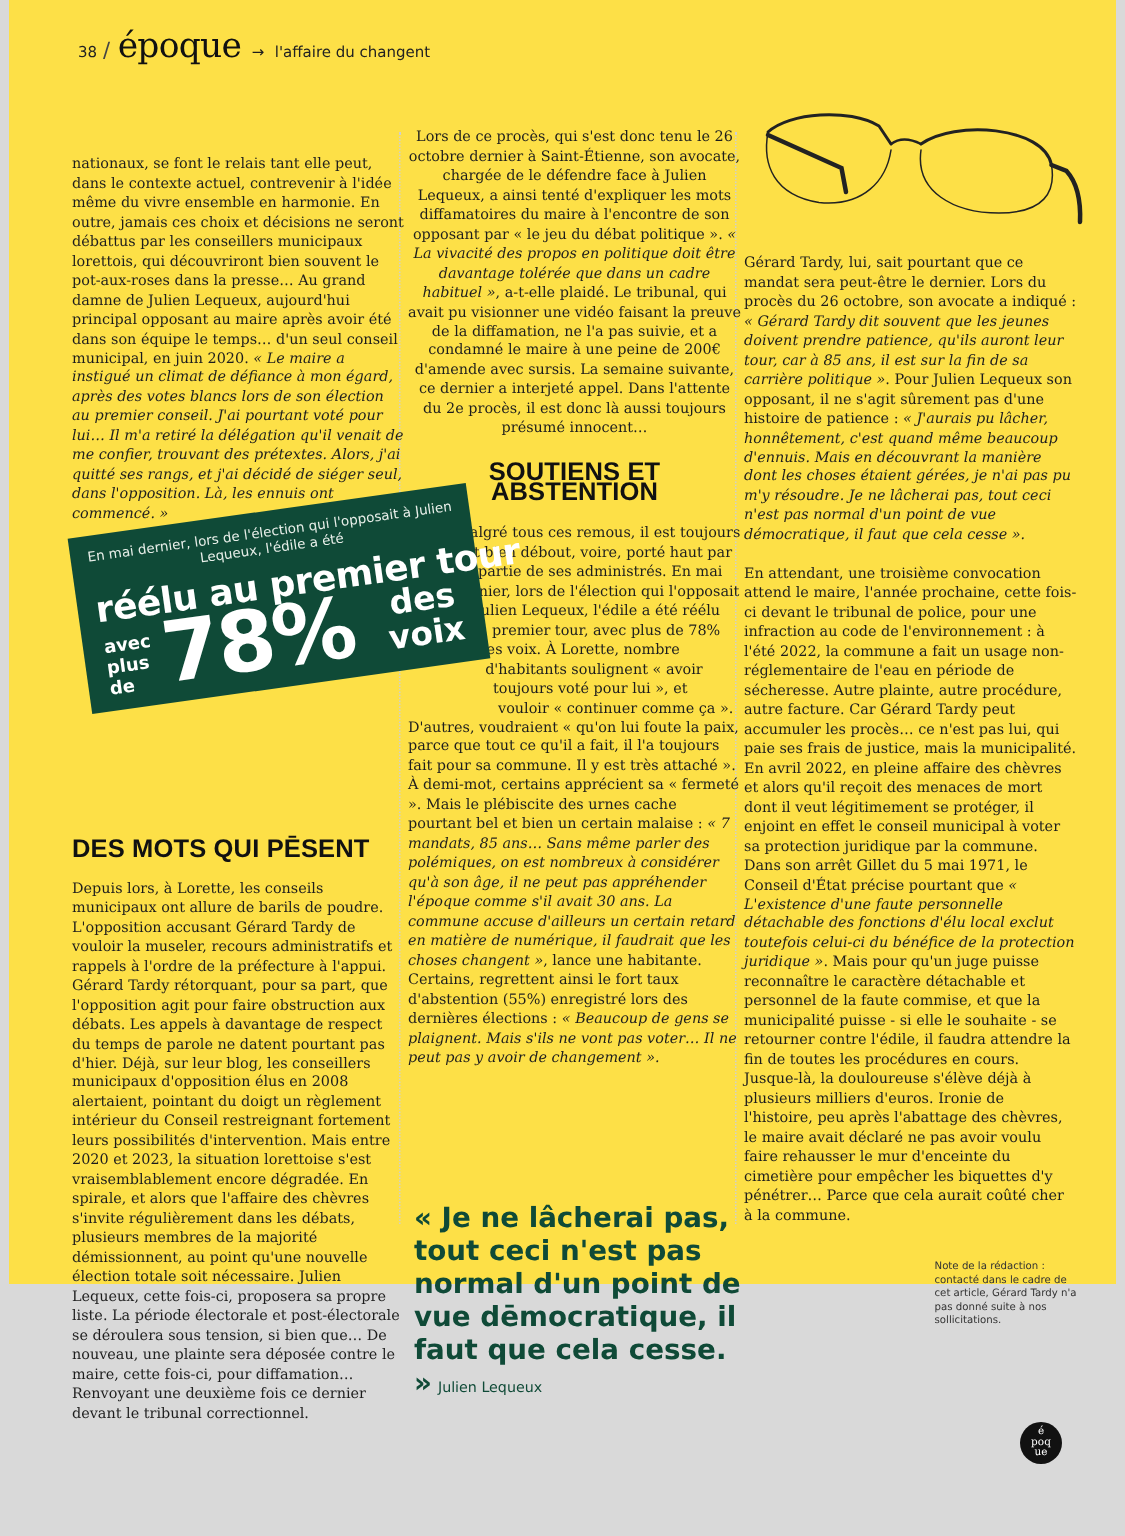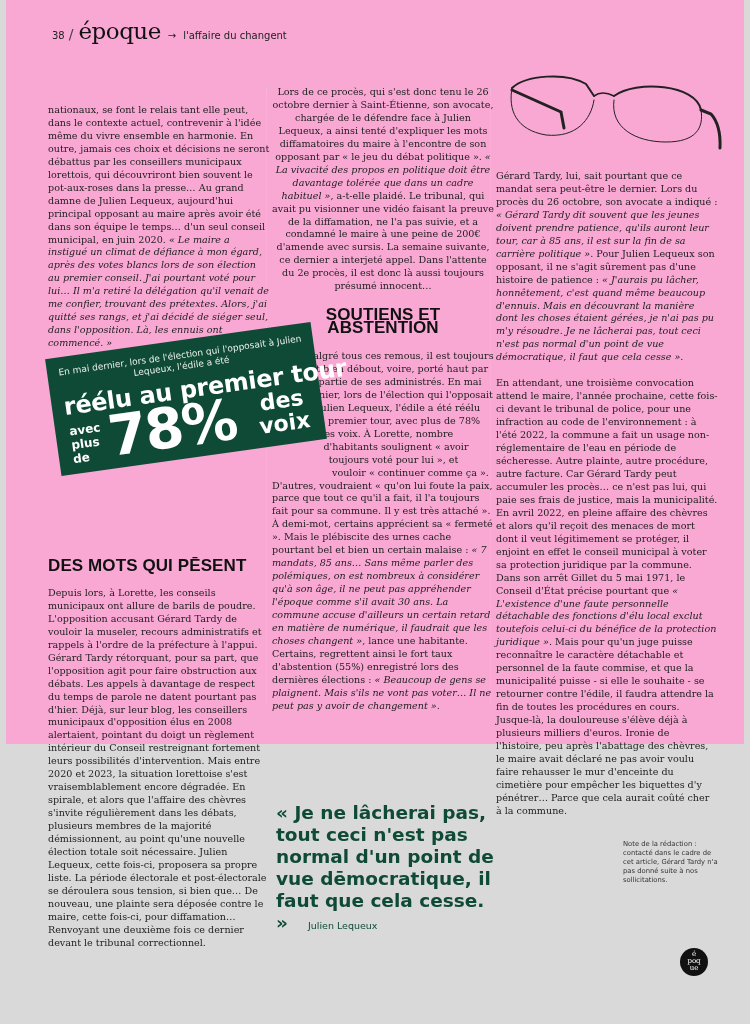--- a/index.html
+++ b/index.html
@@ -3,22 +3,22 @@
 <meta charset="utf-8">
 <style>
   html, body { margin: 0; padding: 0; }
   body {
     width: 750px; height: 1024px; position: relative; overflow: hidden;
     background: #d9d9d9;
     font-family: "DejaVu Serif", serif;
     color: #1d1d1d;
   }
   .page {
-    position: absolute; left: 6px; top: 0; width: 738px; height: 744px;
-    background: #f9a8d4;
+    position: absolute; left: 6px; top: 0; width: 738px; height: 856px;
+    background: #fde047;
   }
   .header {
     position: absolute; left: 46px; top: 18px;
     display: flex; align-items: baseline; gap: 4px;
     font-family: "DejaVu Sans", sans-serif;
   }
   .header .pnum { font-size: 10px; color:#222; }
   .header .slash { font-size: 14px; color:#444; margin-right: 1px;}
   .header .mag { font-family: "DejaVu Serif", serif; font-size: 23px; letter-spacing: -0.5px; color:#111; }
   .header .arrow { font-size: 10px; margin: 0 3px; }
@@ -48,21 +48,21 @@
   .promo .big1 { position:absolute; left: 12px; top: 36px; font-size: 24px; font-weight: bold; letter-spacing: -0.3px; white-space: nowrap;}
   .promo .avec { position:absolute; left: 14px; top: 68px; font-size: 12px; font-weight: bold; line-height: 14px; }
   .promo .pct { position:absolute; left: 52px; top: 58px; font-size: 56px; font-weight: bold; letter-spacing: -2px; line-height: 56px; }
   .promo .des { position:absolute; right: 14px; top: 62px; font-size: 22px; font-weight: bold; line-height: 23px; text-align: center;}
 
   .pull {
     position: absolute; left: 270px; top: 802px; width: 230px;
     font-family: "DejaVu Sans", sans-serif; font-weight: bold;
     font-size: 18.5px; line-height: 22px; color: #0f4a37;
   }
-  .pull .auth { font-weight: normal; font-size: 9.5px; color:#0f4a37; margin-left: 20px;}
+  .pull .auth { font-weight: normal; font-size: 9.5px; color:#0f4a37; margin-left: 4px;}
 
   .note {
     position: absolute; left: 617px; top: 840px; width: 100px;
     font-family: "DejaVu Sans", sans-serif; font-size: 6.8px; line-height: 9px; color:#333;
   }
   .logo {
     position: absolute; left: 674px; top: 948px; width: 28px; height: 28px; border-radius: 50%;
     background: #111; color:#fff; font-family: "DejaVu Serif", serif; font-size: 7px; line-height: 7px;
     text-align: center; padding-top: 3px; box-sizing: border-box;
   }

